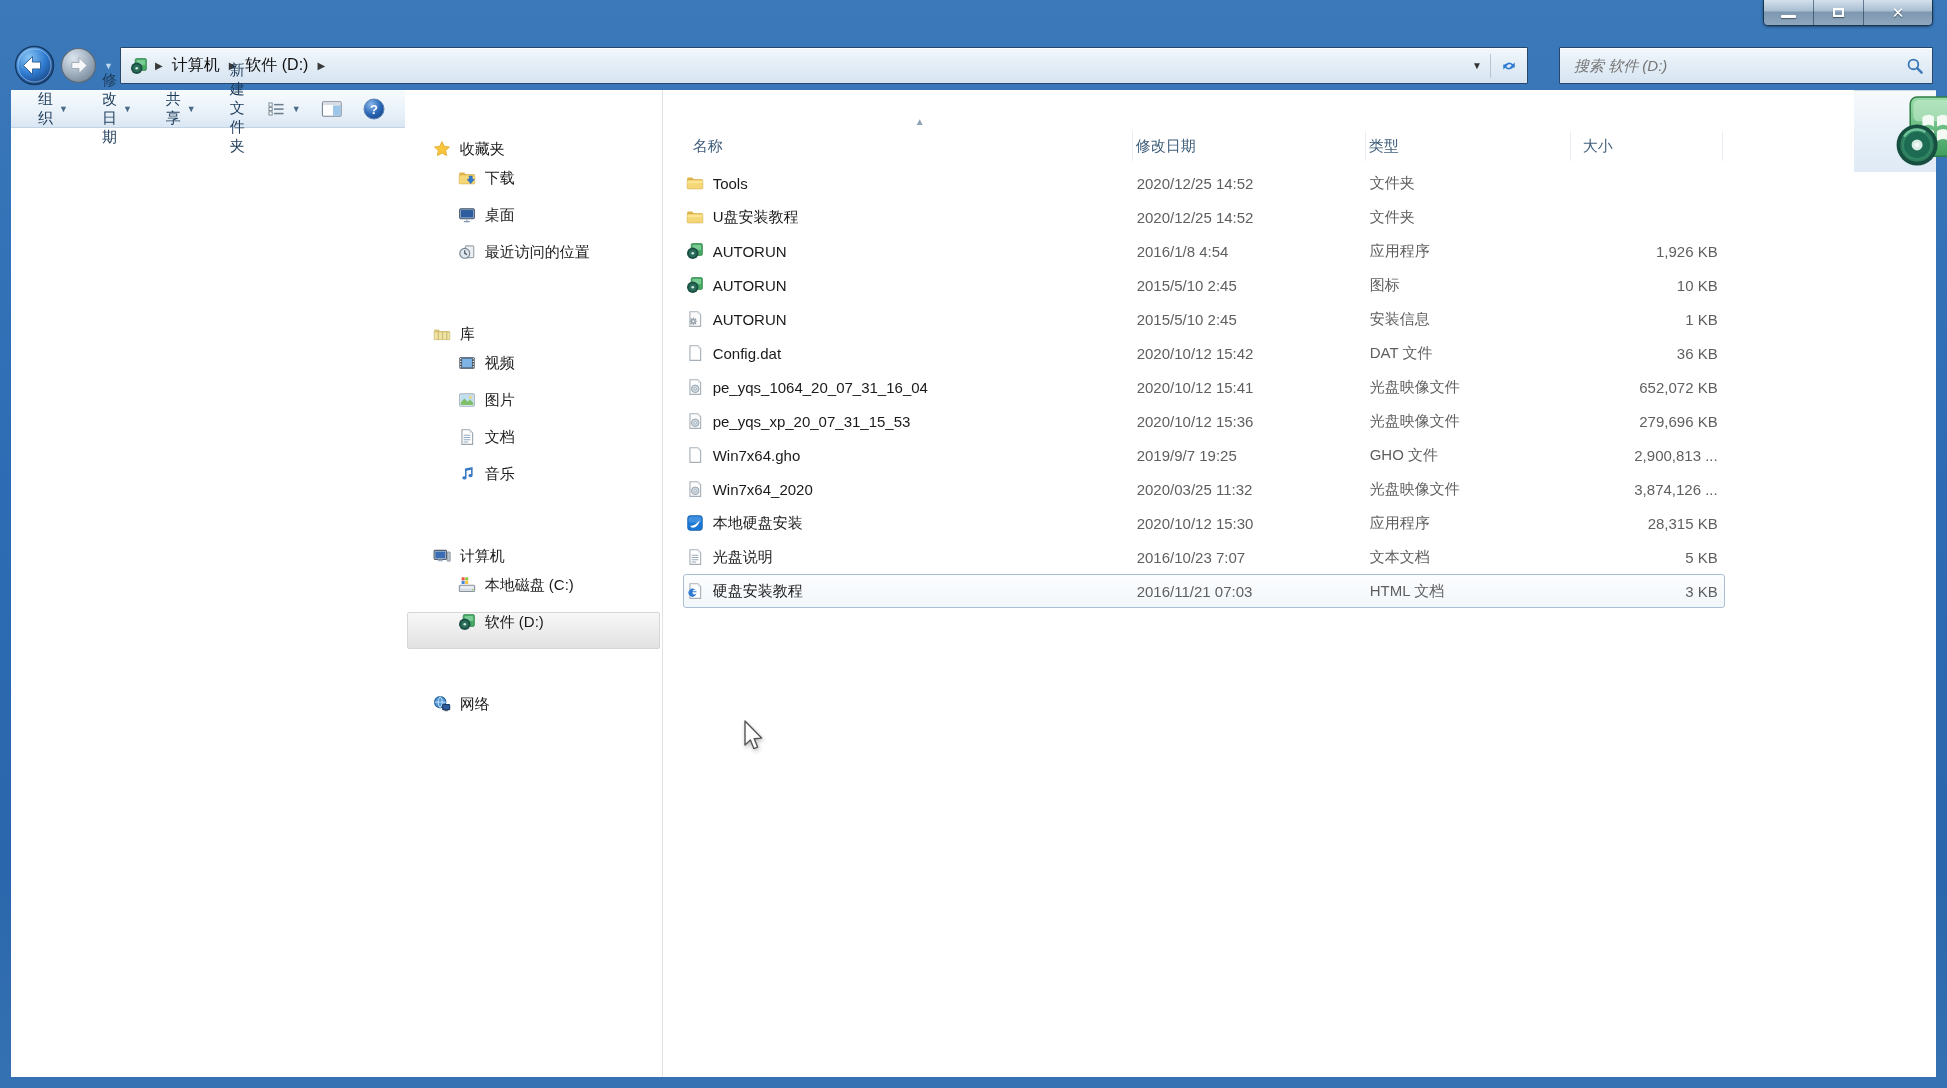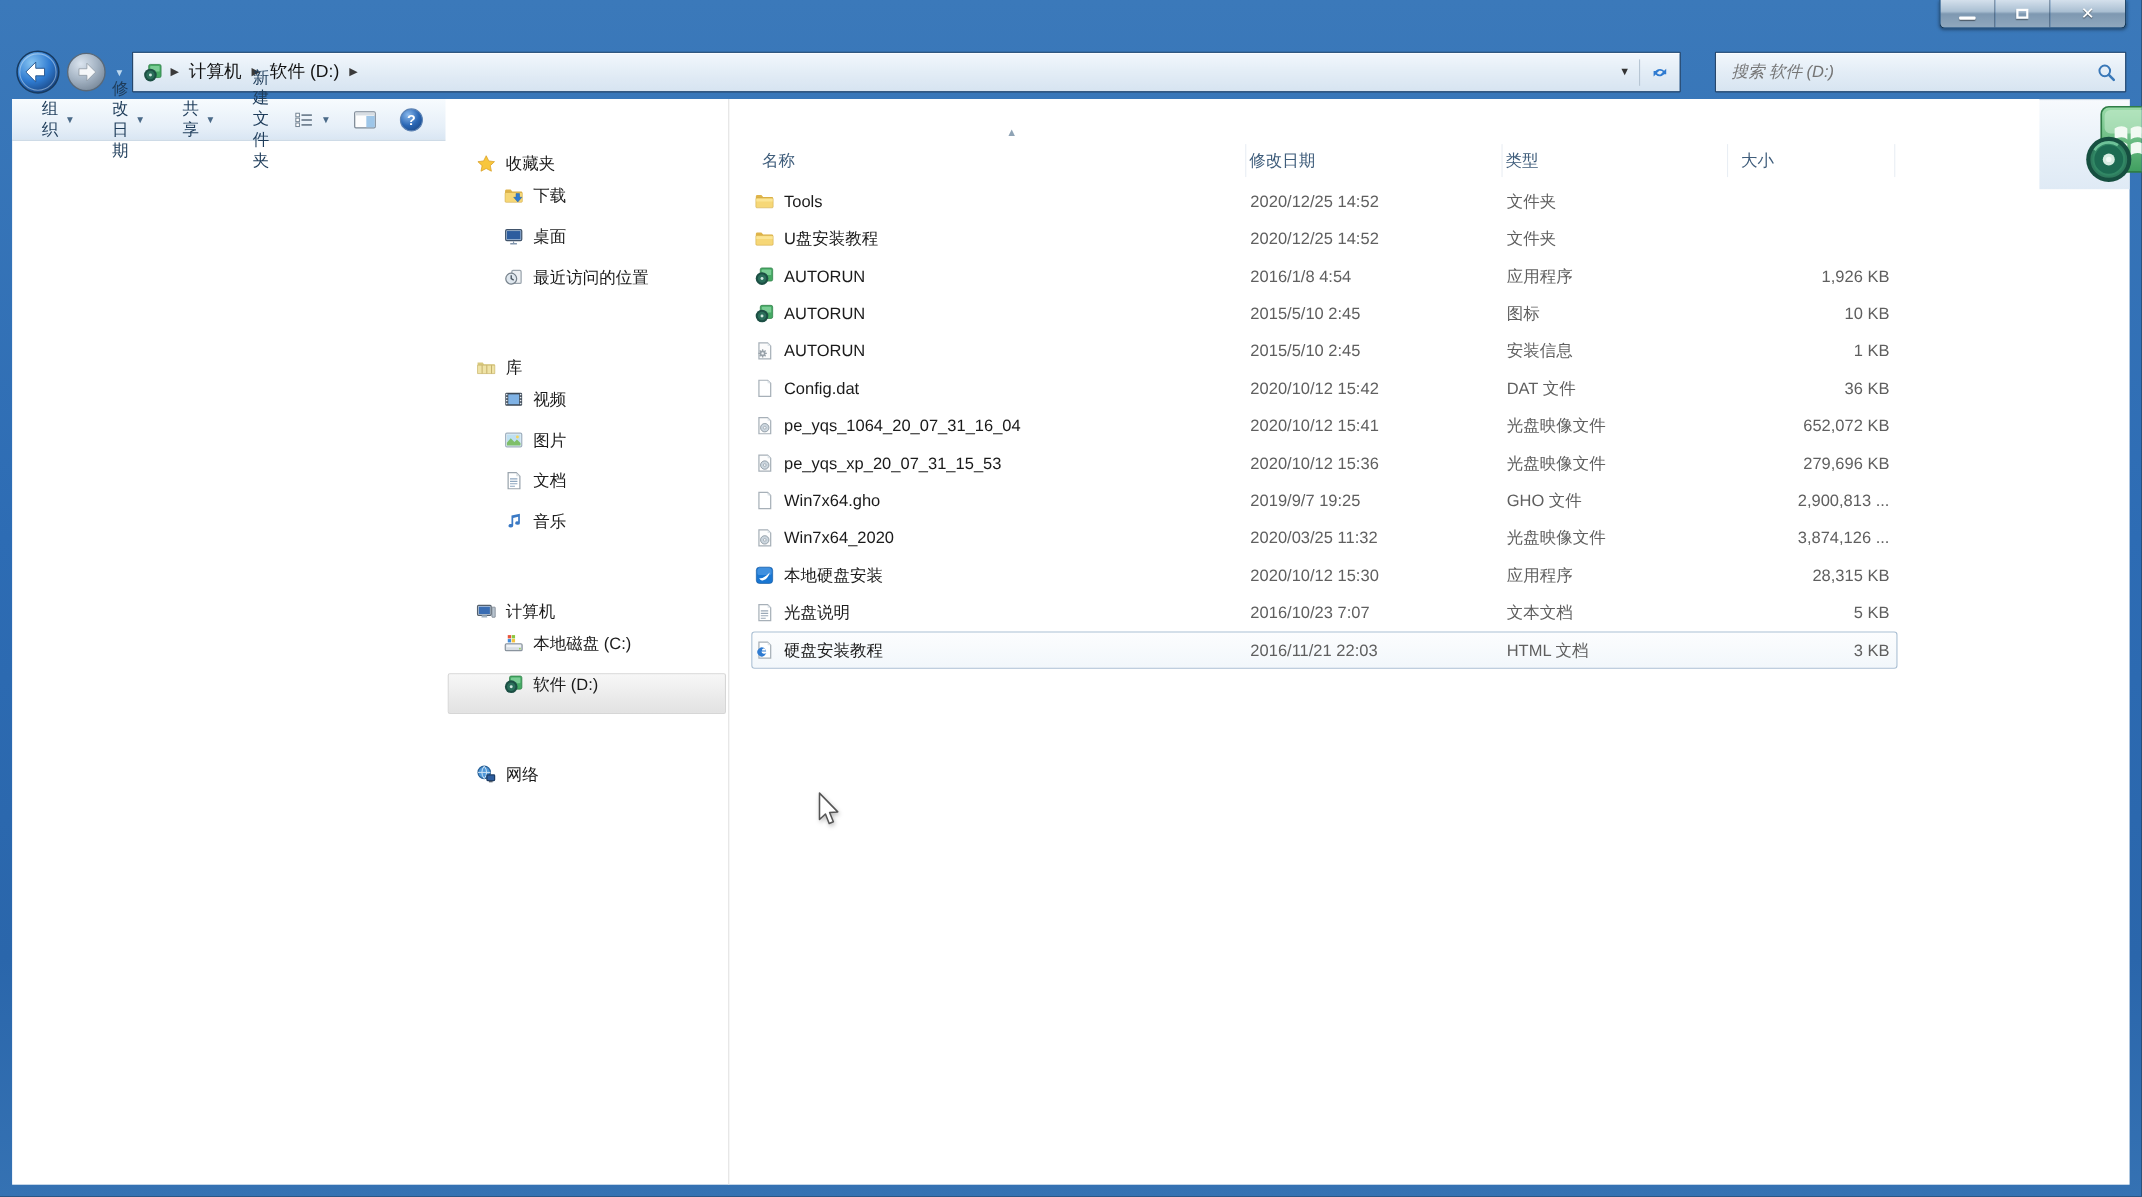--- a/index.html
+++ b/index.html
@@ -598,21 +598,21 @@
                   <span class="icon16">
                     <svg viewBox="0 0 16 16">
                       <path d="M3.5 1.5h7L13 4v10.5H3.5z" fill="#fff" stroke="#a7b0b8"></path>
                       <path d="M10.5 1.5L13 4h-2.5z" fill="#dde3e8"></path>
                       <path d="M8.1 12.3a3.6 3.6 0 110-5.6c.9.7 1.2 1.6 1.2 2.4H5.6c0 1 .9 1.9 2.1 1.9.8 0 1.4-.3 1.8-.7z" fill="#2f7bd1"></path>
                       <path d="M5.9 8.3h3.2c-.1-.9-.8-1.5-1.6-1.5s-1.5.6-1.6 1.5z" fill="#fff"></path>
                     </svg>
                   </span>
                   <span>硬盘安装教程</span>
                 </div>
-                <div class="cell-date">2016/11/21 22:03</div>
+                <div class="cell-date">2016/11/21 07:03</div>
                 <div class="cell-type">HTML 文档</div>
                 <div class="cell-size">3 KB</div>
               </div>
             </div>
       </div>
     </div>
 
     <div class="statusbar">
       <span class="status-icon"><svg viewBox="0 0 50 50">
               <defs>

